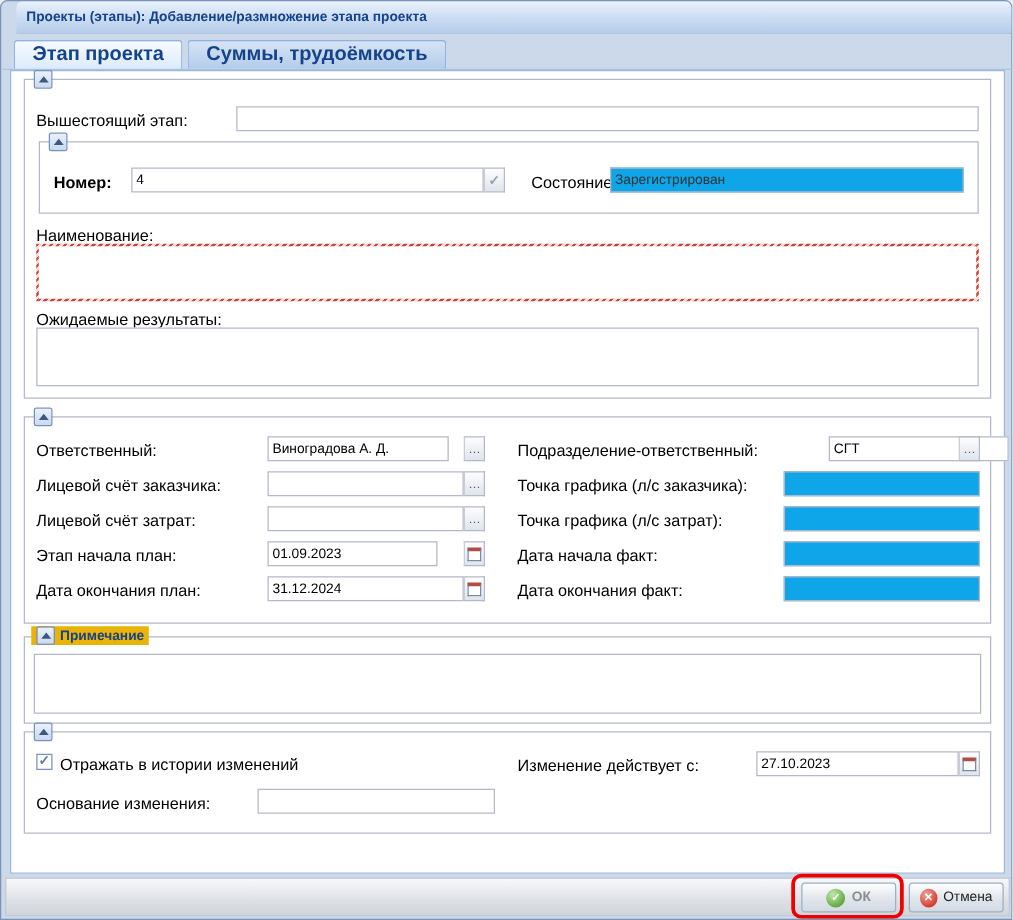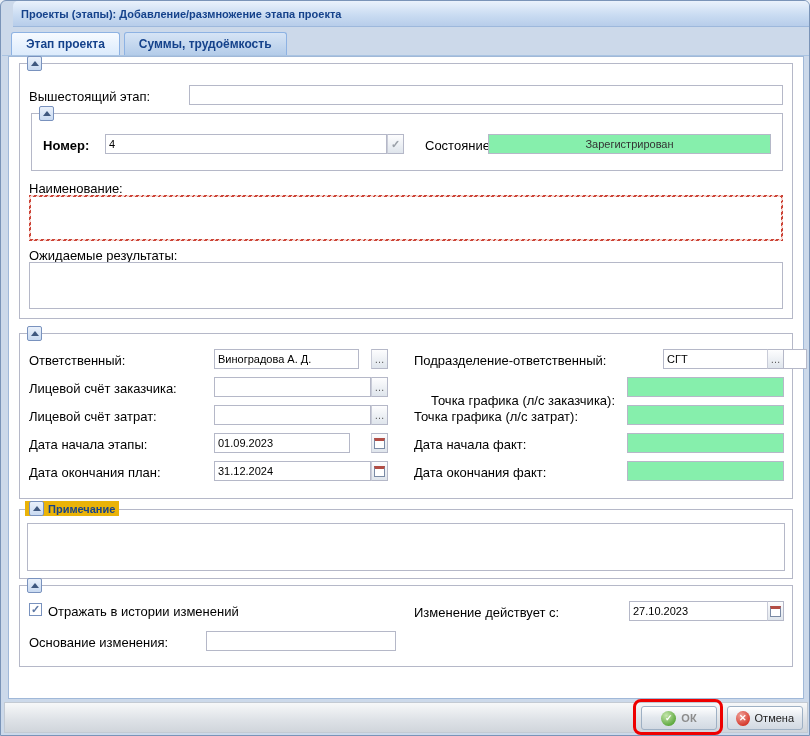--- a/index.html
+++ b/index.html
@@ -23,21 +23,21 @@
     position:absolute; left:1px; top:26px; width:808px; height:29px;
     display:flex; align-items:flex-end; padding-left:9px;
     border-bottom:1px solid #aac4e2;
   }
   .tab {
     height:23px; display:inline-flex; align-items:center;
     padding:0 14px; margin-right:4px;
     border:1px solid #8db2e3; border-bottom:none;
     border-radius:3px 3px 0 0;
     background:linear-gradient(#d6e4f5, #b4cce9);
-    font-size:12px; font-weight:bold; color:#15428b; cursor:pointer;
+    font-size:16px; font-weight:bold; color:#15428b; cursor:pointer;
   }
   .tab.active { background:linear-gradient(#f6faff, #dcebfc); }
 
   .panel {
     position:absolute; left:7px; top:55px; width:796px; height:643px;
     background:#fff; border:1px solid #a0b8d8;
   }
 
   .fs { position:absolute; border:1px solid #b5b8c8; }
   .tgl {
@@ -50,21 +50,21 @@
   .arr { width:0; height:0; border-left:4px solid transparent;
     border-right:4px solid transparent; border-bottom:5px solid #3f587f; }
 
   .lbl { position:absolute; font-size:13px; color:#000; white-space:nowrap; }
 
   .tf {
     position:absolute; height:20px; border:1px solid #b5b8c8;
     background:#fff; font-family:"Liberation Sans", sans-serif;
     font-size:11px; color:#000; padding:0 3px;
   }
-  .tf.ro { background:#86efac; color:#333;text-align:center; }
+  .tf.ro { background:#0ea5e9; color:#333; }
 
   .ta {
     position:absolute; border:1px solid #b5b8c8; background:#fff;
     font-family:"Liberation Sans", sans-serif; font-size:11px;
     resize:none; padding:2px 3px;
   }
   .ta.invalid {
     border:2px solid #cc4437;
     border-image:repeating-linear-gradient(135deg, #cc4437 0 2px, #f6d8d3 2px 4px) 2;
   }
@@ -192,32 +192,32 @@
   <input class="tf" style="left: 662px; top: 348px; width: 144px;" value="СГТ">
   <div class="trig" style="left:766px; top:348px;">
     <span>…</span>
   </div>
 
   <span class="lbl" style="left:28px; top:380px;">Лицевой счёт заказчика:</span>
   <input class="tf" style="left: 213px; top: 376px; width: 157px;" value="">
   <div class="trig" style="left:370px; top:376px;">
     <span>…</span>
   </div>
-  <span class="lbl" style="left:413px; top:392px;margin-left:17px;">Точка графика (л/с заказчика):</span>
+  <span class="lbl" style="left:413px; top:380px;">Точка графика (л/с заказчика):</span>
   <input class="tf ro" style="left: 626px; top: 376px; width: 157px;" readonly="" value="">
 
   <span class="lbl" style="left:28px; top:408px;">Лицевой счёт затрат:</span>
   <input class="tf" style="left: 213px; top: 404px; width: 157px;" value="">
   <div class="trig" style="left:370px; top:404px;">
     <span>…</span>
   </div>
   <span class="lbl" style="left:413px; top:408px;">Точка графика (л/с затрат):</span>
   <input class="tf ro" style="left: 626px; top: 404px; width: 157px;" readonly="" value="">
 
-  <span class="lbl" style="left:28px; top:436px;">Дата начала этапы:</span>
+  <span class="lbl" style="left:28px; top:436px;">Этап начала план:</span>
   <input class="tf" style="left: 213px; top: 432px; width: 136px;" value="01.09.2023">
   <div class="trig" style="left:370px; top:432px;">
     <span class="cal"></span>
   </div>
   <span class="lbl" style="left:413px; top:436px;">Дата начала факт:</span>
   <input class="tf ro" style="left: 626px; top: 432px; width: 157px;" readonly="" value="">
 
   <span class="lbl" style="left:28px; top:464px;">Дата окончания план:</span>
   <input class="tf" style="left: 213px; top: 460px; width: 157px;" value="31.12.2024">
   <div class="trig" style="left:370px; top:460px;">
@@ -239,21 +239,21 @@
   <div class="tgl" style="left:26px; top:577px;">
     <span class="arr"></span>
   </div>
 
   <div class="cb" style="left:28px; top:602px;">
     <span>✓</span>
   </div>
   <span class="lbl" style="left:47px; top:603px;">Отражать в истории изменений</span>
 
   <span class="lbl" style="left:413px; top:604px;">Изменение действует с:</span>
-  <input class="tf" style="left: 628px; top: 600px; width: 146px;" value="27.10.2023">
+  <input class="tf" style="left: 604px; top: 600px; width: 162px;" value="27.10.2023">
   <div class="trig" style="left:766px; top:600px;">
     <span class="cal"></span>
   </div>
 
   <span class="lbl" style="left:28px; top:634px;">Основание изменения:</span>
   <input class="tf" style="left: 205px; top: 630px; width: 190px;" value="">
 
   <div class="footer"></div>
 
   <div class="btn" style="left:640px; top:705px; width:76px;">

